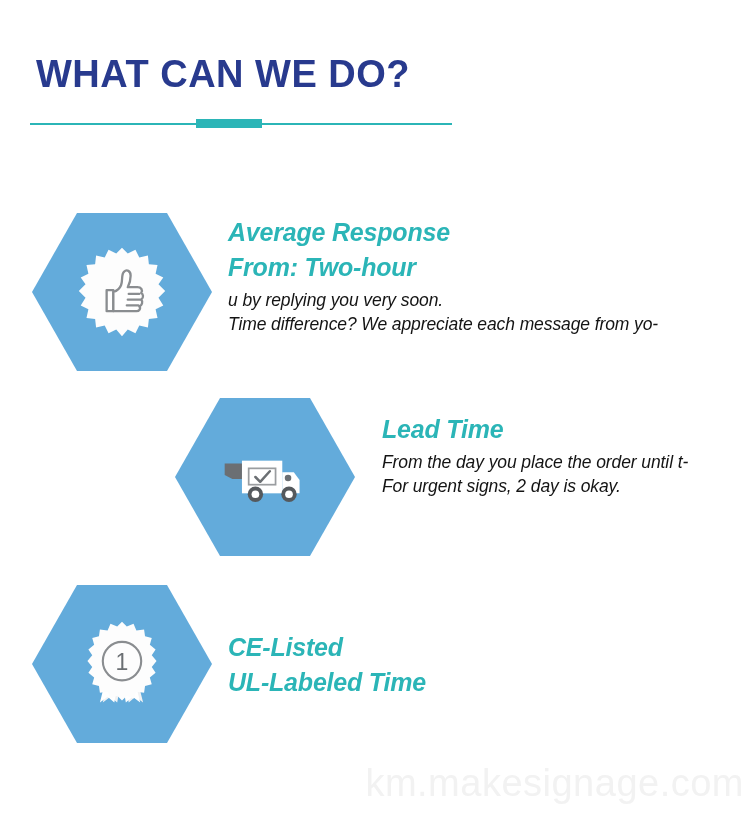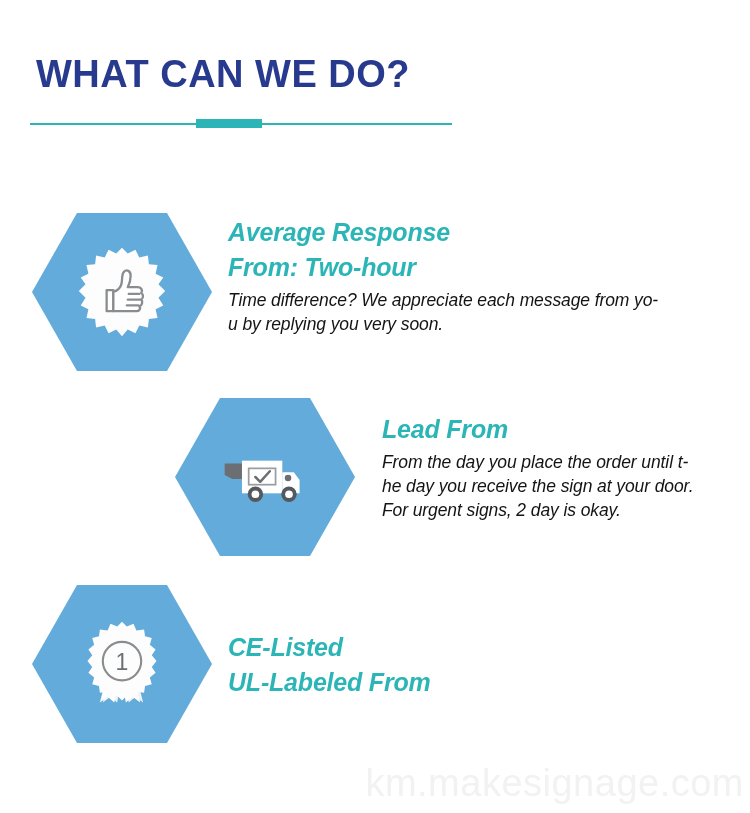--- a/index.html
+++ b/index.html
@@ -144,22 +144,22 @@
           <path d="M41 48 L41 70 L34 70 L34 48 Z" fill="#ffffff"></path>
           <path d="M41 50 C41 50 47 48 49 43 C51 38 49 32 52 29 C55 26 59 28 59 33 C59 39 56 45 56 45 L66 45 C70 45 72 48 70 51 C72 52 73 56 70 58 C72 60 71 64 68 65 C70 67 68 70 65 70 L41 70 Z" fill="#ffffff"></path>
           <path d="M57 52 L68 52 M56 58 L69 58 M55 64 L67 64"></path>
         </g>
       </svg>
     </div>
     <div class="text-col">
       <div class="feat-heading">Average Response</div>
       <div class="feat-heading">From: Two-hour</div>
       <div class="feat-body">
+        <span>u by replying you very soon.</span>
         <span>Time difference? We appreciate each message from yo-</span>
-        <span>u by replying you very soon.</span>
       </div>
     </div>
   </div>
 
   <div class="feature feature-2">
     <div class="hex-wrap">
       <div class="hex"></div>
       <svg class="hex-icon" viewBox="0 0 100 100">
         <path fill="#6b6f73" d="M8 36 L33 36 L33 52 L16 52 L8 48 Z"></path>
         <rect x="26" y="33" width="42" height="34" fill="#ffffff"></rect>
@@ -167,43 +167,42 @@
         <path d="M40 50 L45 55 L55 44" fill="none" stroke="#6b6f73" stroke-width="2.6" stroke-linecap="round" stroke-linejoin="round"></path>
         <path fill="#ffffff" d="M68 45 L80 45 L86 53 L86 67 L68 67 Z"></path>
         <circle cx="74" cy="51" r="3.4" fill="#6b6f73"></circle>
         <circle cx="40" cy="68" r="8" fill="#55595d"></circle>
         <circle cx="40" cy="68" r="4" fill="#ffffff"></circle>
         <circle cx="75" cy="68" r="8" fill="#55595d"></circle>
         <circle cx="75" cy="68" r="4" fill="#ffffff"></circle>
       </svg>
     </div>
     <div class="text-col">
-      <div class="feat-heading">Lead From</div>
+      <div class="feat-heading">Lead Time</div>
       <div class="feat-body">
         <span>From the day you place the order until t-</span>
-        <span>he day you receive the sign at your door.</span>
         <span>For urgent signs, 2 day is okay.</span>
       </div>
     </div>
   </div>
 
   <div class="feature feature-3">
     <div class="hex-wrap">
       <div class="hex"></div>
       <svg class="hex-icon" viewBox="0 0 100 100">
         <path fill="#f1f2f3" d="M38 58 L30 90 L38 84 L45 90 L50 62 Z"></path>
         <path fill="#ffffff" d="M35 58 L27 90 L35 84 L42 90 L47 62 Z"></path>
         <path fill="#f1f2f3" d="M64 58 L72 90 L64 84 L57 90 L52 62 Z"></path>
         <path fill="#ffffff" d="M61 58 L69 90 L61 84 L54 90 L49 62 Z"></path>
         <path fill="#fdfdfd" d="M50 6 L55 11 L62 8 L65 15 L73 14 L74 21 L81 23 L79 30 L85 35 L81 41 L86 47 L81 53 L85 59 L79 64 L81 71 L74 73 L73 80 L65 79 L62 86 L55 83 L50 88 L45 83 L38 86 L35 79 L27 80 L26 73 L19 71 L21 64 L15 59 L19 53 L14 47 L19 41 L15 35 L21 30 L19 23 L26 21 L27 14 L35 15 L38 8 L45 11 Z"></path>
         <circle cx="50" cy="47" r="20" fill="none" stroke="#8a8d90" stroke-width="2.2"></circle>
         <text x="50" y="56" text-anchor="middle" font-family="Liberation Sans, sans-serif" font-size="24" fill="#6b6f73">1</text>
       </svg>
     </div>
     <div class="text-col">
       <div class="feat-heading">CE-Listed</div>
-      <div class="feat-heading">UL-Labeled From</div>
+      <div class="feat-heading">UL-Labeled Time</div>
     </div>
   </div>
 
   <div class="watermark">km.makesignage.com</div>
 
 </div>
 
 </body></html>

